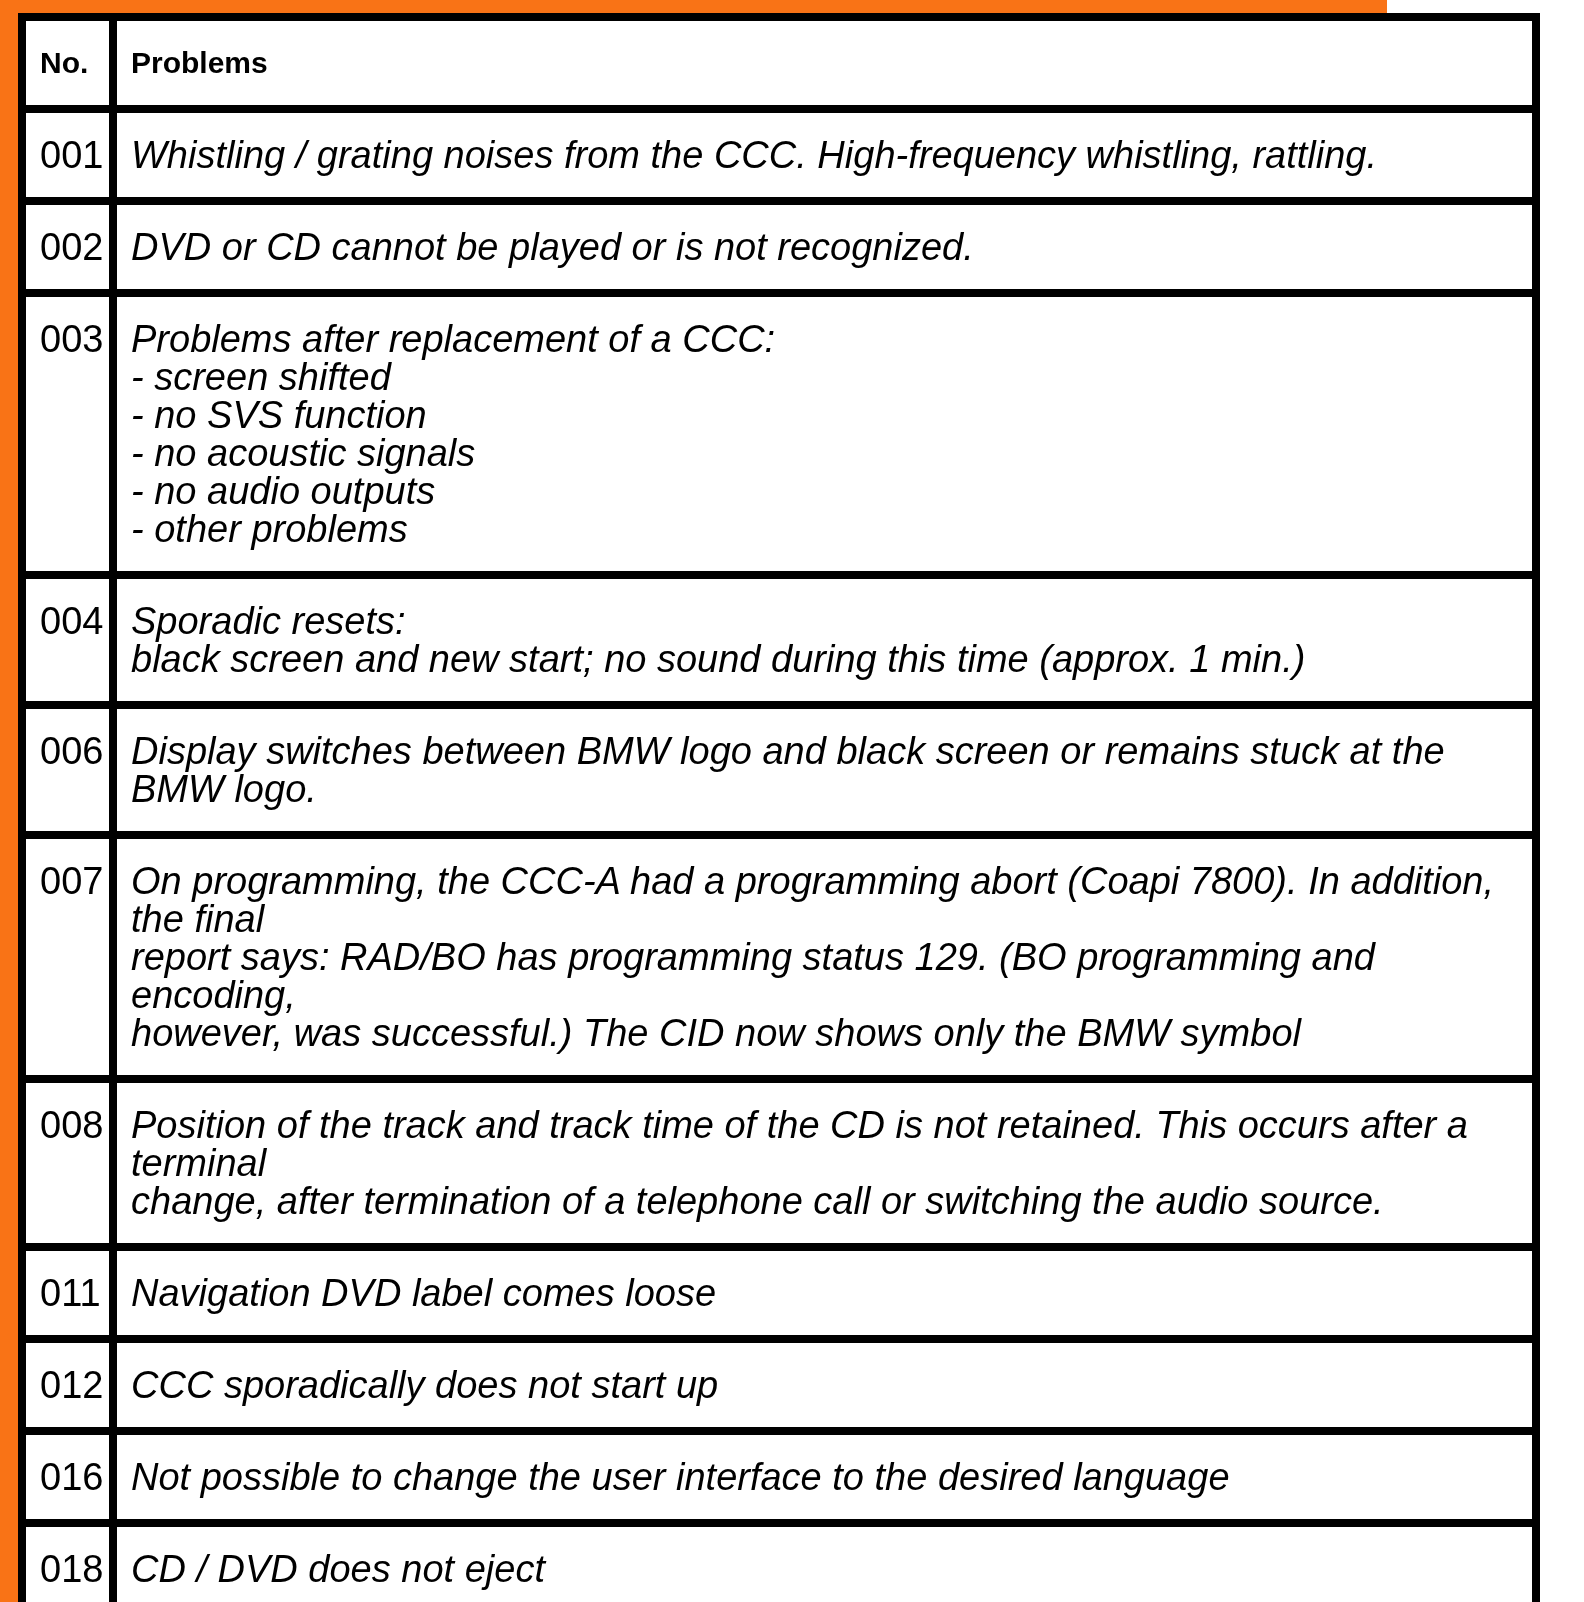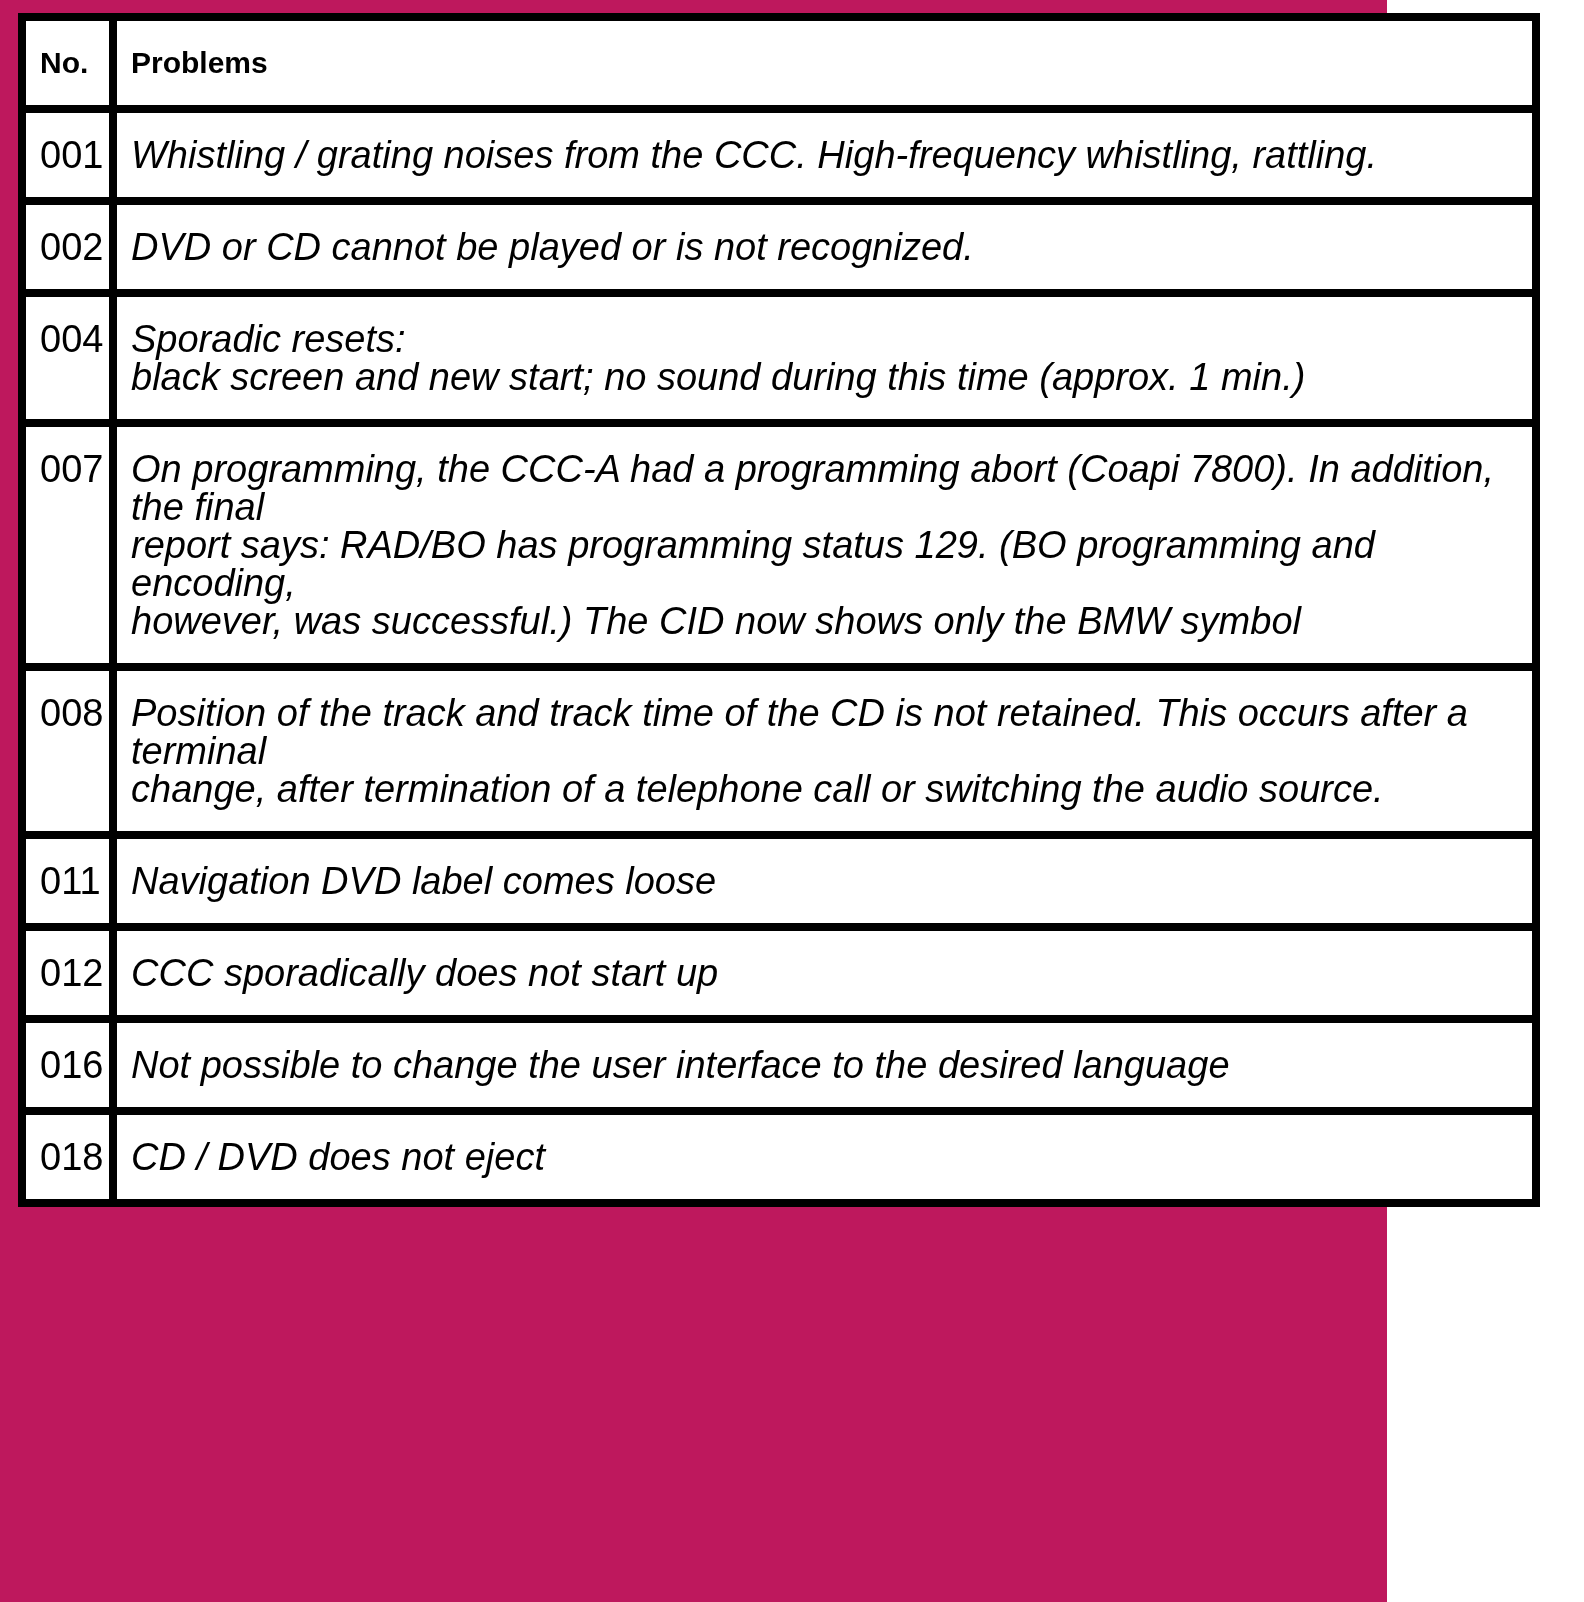--- a/index.html
+++ b/index.html
@@ -6,21 +6,21 @@
     margin: 0;
     padding: 0;
     background: #ffffff;
   }
   .page {
     position: relative;
     width: 1387px;
     height: 1602px;
     box-sizing: border-box;
     padding: 13px 0 0 18px;
-    background: #be185d;
+    background: #f97316;
     font-family: "Liberation Sans", sans-serif;
     color: #000000;
   }
   table.symptom-table {
     border-collapse: collapse;
     table-layout: fixed;
     width: 1522px;
     background: #ffffff;
   }
   table.symptom-table col.col-no { width: 91px; }
@@ -70,23 +70,36 @@
     <tbody id="table-body">
         <tr>
           <td class="no-cell">001</td>
           <td class="symptom-cell">Whistling / grating noises from the CCC. High-frequency whistling, rattling.</td>
         </tr>
         <tr>
           <td class="no-cell">002</td>
           <td class="symptom-cell">DVD or CD cannot be played or is not recognized.</td>
         </tr>
         <tr>
+          <td class="no-cell">003</td>
+          <td class="symptom-cell">Problems after replacement of a CCC:
+- screen shifted
+- no SVS function
+- no acoustic signals
+- no audio outputs
+- other problems</td>
+        </tr>
+        <tr>
           <td class="no-cell">004</td>
           <td class="symptom-cell">Sporadic resets:
 black screen and new start; no sound during this time (approx. 1 min.)</td>
+        </tr>
+        <tr>
+          <td class="no-cell">006</td>
+          <td class="symptom-cell">Display switches between BMW logo and black screen or remains stuck at the BMW logo.</td>
         </tr>
         <tr>
           <td class="no-cell">007</td>
           <td class="symptom-cell">On programming, the CCC-A had a programming abort (Coapi 7800). In addition, the final
 report says: RAD/BO has programming status 129. (BO programming and encoding,
 however, was successful.) The CID now shows only the BMW symbol</td>
         </tr>
         <tr>
           <td class="no-cell">008</td>
           <td class="symptom-cell">Position of the track and track time of the CD is not retained. This occurs after a terminal

